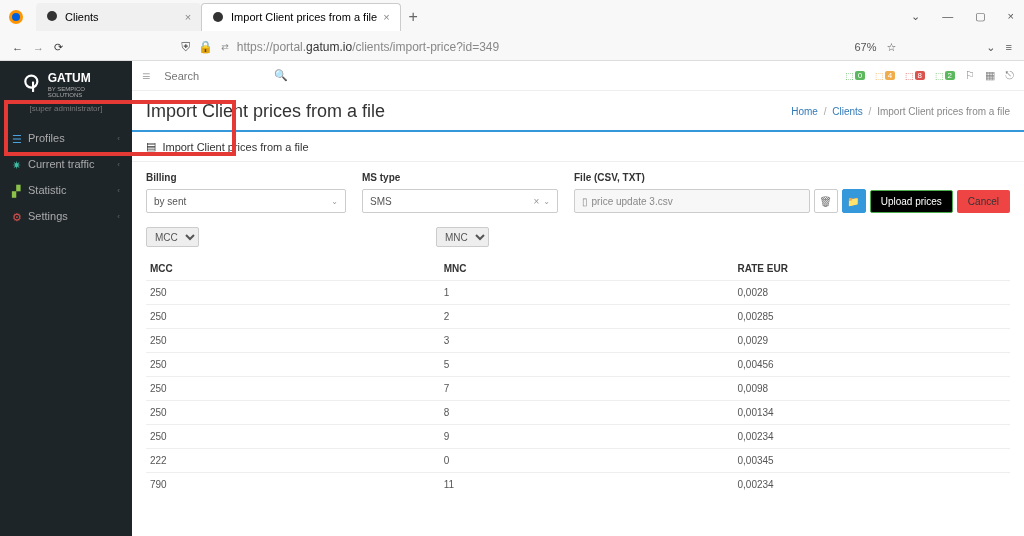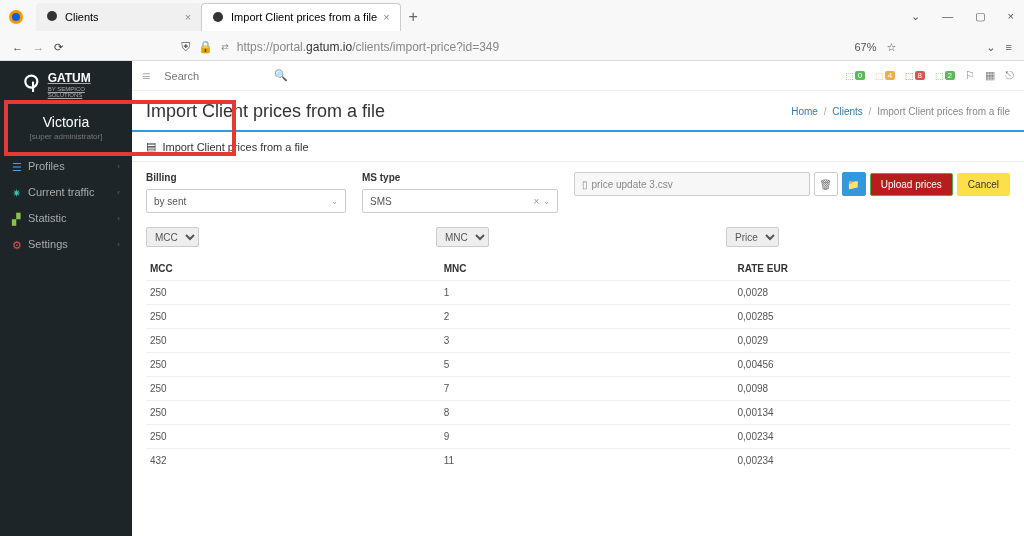--- a/index.html
+++ b/index.html
@@ -23,21 +23,21 @@
     .url-field { flex: 1; display: flex; align-items: center; gap: 8px; padding: 0 8px; font-size: 12px; color: #555; }
     .url-field .url-text { color: #888; }
     .url-field .url-text .host { color: #333; }
     .url-right { display: flex; align-items: center; gap: 10px; color: #555; font-size: 11px; }
     
     
     .app { display: flex; height: calc(536px - 61px); }
     
     
     .sidebar { width: 132px; background: #1e2529; color: #aaa; display: flex; flex-direction: column; }
-    .logo-box { padding: 10px 21px 6px; text-decoration: underline; }
+    .logo-box { padding: 10px 21px 6px; }
     .logo-row { display: flex; align-items: center; gap: 6px; }
     .logo-mark { width: 24px; height: 24px; position: relative; }
     .logo-text { font-size: 12px; font-weight: bold; color: #fff; }
     .logo-sub { font-size: 6px; color: #aaa; margin-top: 1px; }
     .user-name { text-align: center; font-size: 14px; color: #fff; padding: 10px 4px 2px; }
     .user-role { text-align: center; font-size: 8px; color: #777; padding-bottom: 12px; }
     .nav-item { display: flex; align-items: center; padding: 7px 12px; font-size: 11px; gap: 6px; justify-content: space-between; cursor: pointer; }
     .nav-item .left { display: flex; align-items: center; gap: 6px; }
     .nav-item .icon { width: 10px; height: 10px; }
     .nav-item .chev { color: #666; font-size: 8px; }
@@ -83,22 +83,22 @@
     .field-input { border: 1px solid #ccc; border-radius: 2px; padding: 5px 7px; font-size: 10px; color: #555; display: flex; align-items: center; justify-content: space-between; height: 24px; }
     .field-input .caret { color: #999; font-size: 8px; }
     .field-input .clear { color: #999; margin-left: auto; padding: 0 4px; }
     
     .file-row { display: flex; align-items: center; gap: 4px; }
     .file-input { flex: 1; border: 1px solid #ccc; border-radius: 2px; padding: 5px 7px; font-size: 10px; color: #888; display: flex; align-items: center; gap: 4px; height: 24px; background: #f7f7f7; }
     .icon-btn { width: 24px; height: 24px; border: 1px solid #ccc; border-radius: 2px; display: flex; align-items: center; justify-content: center; color: #666; cursor: pointer; font-size: 10px; }
     .icon-btn.blue { background: #3498db; border-color: #3498db; color: #fff; }
     .icon-btn.trash { background: #fff; }
     .btn { padding: 5px 10px; border-radius: 2px; font-size: 10px; cursor: pointer; border: 1px solid transparent; }
-    .btn.green { background: #b91c1c; color: #fff; border-color: #4cae4c; }
-    .btn.plain { background: #fde047; color: #333; }
+    .btn.green { background: #000000; color: #fff; border-color: #4cae4c; }
+    .btn.plain { background: #ef4444; color: #333; }
     
     .mapping-row { display: flex; padding: 4px 14px 10px; gap: 16px; }
     .mapping-row .sel { border: 1px solid #ccc; border-radius: 2px; padding: 2px 4px; font-size: 10px; color: #555; height: 20px; background: #eee; }
     .mapping-row .c1 { width: 274px; }
     .mapping-row .c2 { width: 274px; }
     .mapping-row .c3 { flex: 1; }
     
     .table-wrap { overflow-y: auto; flex: 1; padding: 0 14px; }
     table { width: 100%; border-collapse: collapse; }
     th { text-align: left; font-size: 10px; font-weight: bold; color: #333; padding: 6px 4px; }
@@ -172,21 +172,20 @@
               <circle cx="12" cy="10" r="7" fill="none" stroke="#fff" stroke-width="2.5"></circle>
               <path d="M14 10 L14 22" stroke="#fff" stroke-width="2.5"></path>
             </svg>
         </span>
         <div>
           <div class="logo-text">GATUM</div>
           <div class="logo-sub">BY SEMPICO SOLUTIONS</div>
         </div>
       </div>
     </div>
-    <div class="user-name">Victoria</div>
     <div class="user-role">[super administrator]</div>
 
     <div class="nav-item">
       <span class="left">
           <span class="icon ic-blue">☰</span>
           <span>Profiles</span>
         </span>
       <span class="chev">‹</span>
     </div>
     <div class="nav-item">
@@ -273,37 +272,37 @@
       </div>
       <div class="field sms">
         <span class="field-label">MS type</span>
         <div class="field-input">
           <span>SMS</span>
           <span class="clear">×</span>
           <span class="caret">⌄</span>
         </div>
       </div>
       <div class="field file">
+        <span class="field-label">File (CSV, TXT)</span>
         <div class="file-row">
           <div class="file-input">
             <span>▯</span>
             <span>price update 3.csv</span>
           </div>
           <div class="icon-btn trash">🗑</div>
           <div class="icon-btn blue">📁</div>
           <div class="btn green">Upload prices</div>
           <div class="btn plain">Cancel</div>
         </div>
       </div>
     </div>
 
     <div class="mapping-row">
       <div class="c1"><select class="sel"><option>MCC</option></select></div>
       <div class="c2"><select class="sel"><option>MNC</option></select></div>
-      <div class="c3"><select class="sel"><option>Price</option></select></div>
     </div>
 
     <div class="table-wrap">
       <table>
         <thead>
           <tr>
             <th class="col1">MCC</th>
             <th class="col2">MNC</th>
             <th class="col3">RATE EUR</th>
           </tr>
@@ -338,21 +337,26 @@
               <td>250</td>
               <td>8</td>
               <td>0,00134</td>
             </tr>
             <tr>
               <td>250</td>
               <td>9</td>
               <td>0,00234</td>
             </tr>
             <tr>
-              <td>432</td>
+              <td>222</td>
+              <td>0</td>
+              <td>0,00345</td>
+            </tr>
+            <tr>
+              <td>790</td>
               <td>11</td>
               <td>0,00234</td>
             </tr>
           </tbody>
       </table>
     </div>
   </div>
 </div>
 
 </body></html>

